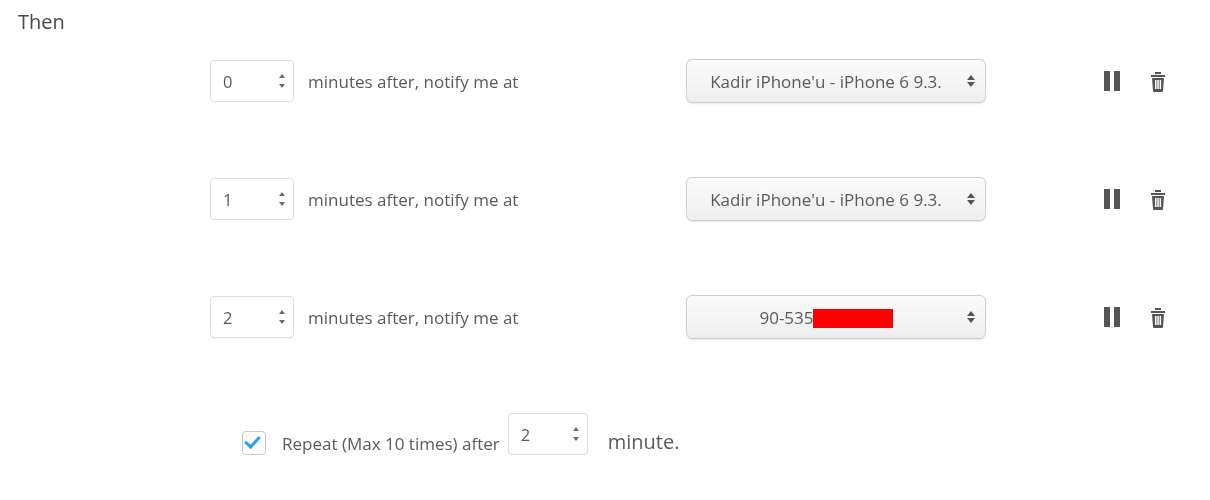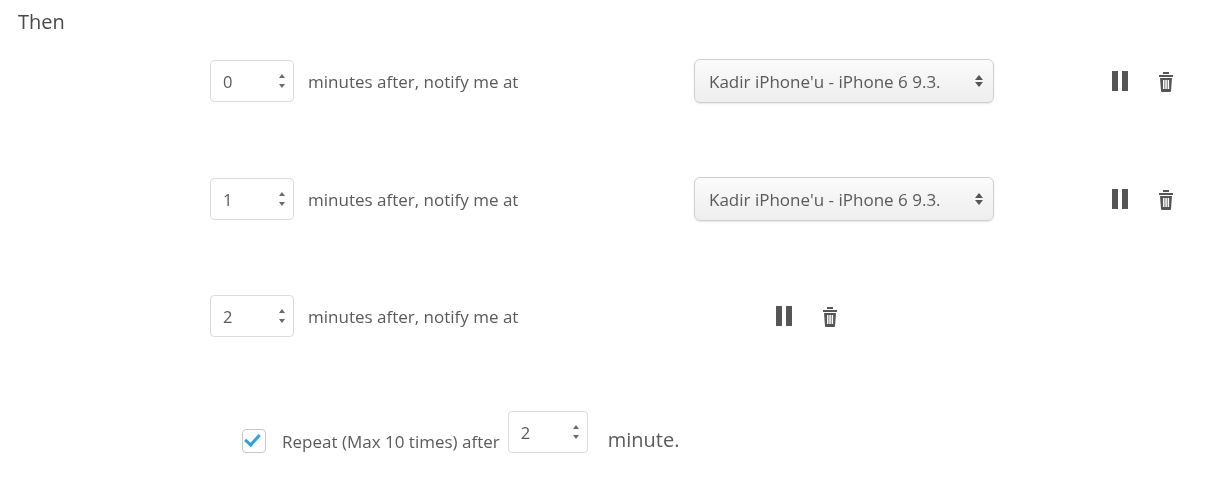--- a/index.html
+++ b/index.html
@@ -6,21 +6,21 @@
   body {
     margin: 0;
     padding: 0;
     font-family: -apple-system, "Segoe UI", "Open Sans", "Helvetica Neue", Arial, sans-serif;
     font-size: 16.5px;
     color: #4a4a4a;
     background: #fff;
     width: 1210px;
   }
   .container {
-    padding: 8px 4px 0 18px;
+    padding: 8px 12px 0 18px;
   }
   .then-label {
     font-size: 20px;
     color: #4a4a4a;
     margin-bottom: 24px;
     font-weight: 400;
   }
   .rule-row {
     display: flex;
     align-items: center;
@@ -83,20 +83,21 @@
     background: linear-gradient(#fbfbfb, #eeeeee);
     box-shadow: 0 1px 0 rgba(0,0,0,0.04), 0 1px 3px rgba(0,0,0,0.06);
     display: flex;
     align-items: center;
     padding: 0 34px 0 14px;
     font-size: 17px;
     color: #5a5a5a;
     cursor: pointer;
     white-space: nowrap;
     overflow: hidden;
+    justify-content: center;
   }
   .dd-arrows {
     position: absolute;
     right: 10px;
     top: 50%;
     transform: translateY(-50%);
     display: flex;
     flex-direction: column;
     gap: 2px;
     pointer-events: none;
@@ -279,20 +280,29 @@
         <span class="spin-btn">
             <span class="spin-tri-up"></span>
           </span>
         <span class="spin-btn">
             <span class="spin-tri-down"></span>
           </span>
       </span>
     </span>
     <span class="after-text">minutes after, notify me at</span>
     <span class="dd-gap"></span>
+    <div class="dd">
+      <div class="dd-inner">
+        <span><span>90-535</span><span class="redact"></span></span>
+        <span class="dd-arrows">
+          <span class="tri-up"></span>
+            <span class="tri-down"></span>
+        </span>
+      </div>
+    </div>
     <div class="actions">
       <span class="icon-btn">
         <svg width="20" height="22" viewBox="0 0 20 22">
             <rect x="2" y="1" width="6" height="20" fill="#555"></rect>
             <rect x="12" y="1" width="6" height="20" fill="#555"></rect>
           </svg>
       </span>
       <span class="icon-btn">
         <svg width="20" height="22" viewBox="0 0 20 22" fill="#555">
             <rect x="3" y="5" width="14" height="2"></rect>

